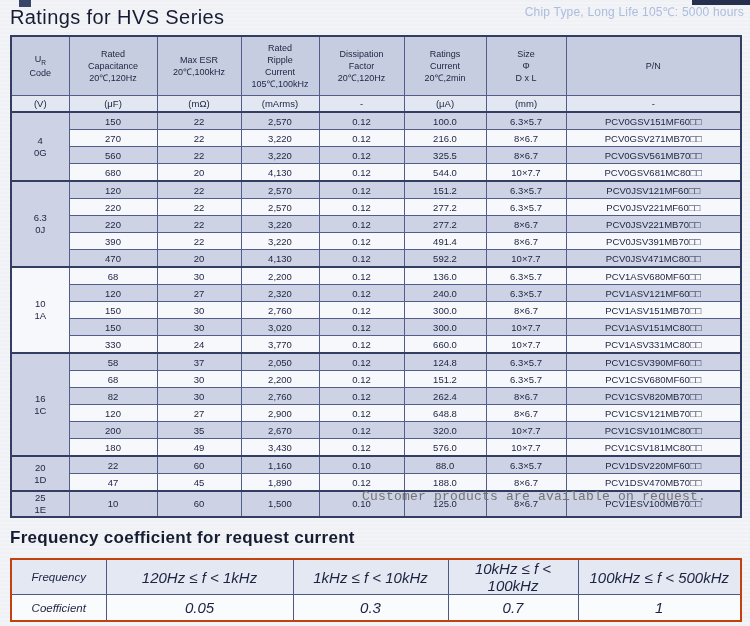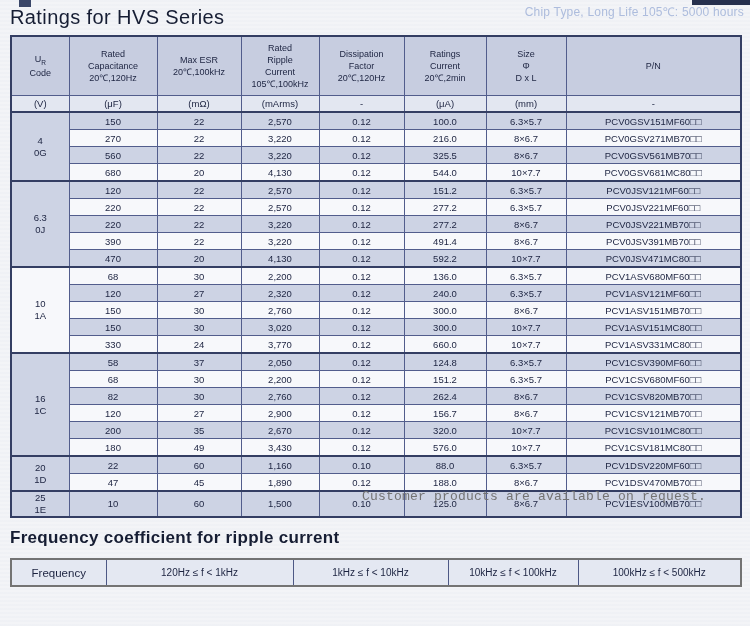--- a/index.html
+++ b/index.html
@@ -29,24 +29,24 @@
   .ratings tbody tr.white td{background:#f7f8fb;}
   .ratings tbody tr.group-start td{border-top:2px solid #343e63;}
   .ratings tbody td.code{line-height:1.25;font-size:9.5px;}
   .ratings tbody td.code-shaded{background:#c9cfe0;}
   .ratings tbody td.code-white{background:#f4f6f9;}
 
   .note{position:absolute;top:489px;right:44px;font-size:13px;color:#737373;letter-spacing:0.2px;font-family:Liberation Mono, monospace;}
 
   .freq-title{position:absolute;top:528px;left:10px;margin:0;font-size:17px;font-weight:bold;letter-spacing:0.3px;color:#161d33;}
 
-  .freq{position:absolute;left:10px;top:558px;width:730px;border:2px solid #737373;}
+  .freq{position:absolute;left:10px;top:558px;width:730px;border:2px solid #c2410c;font-style:italic;}
   .freq th,.freq td{border:1px solid #4d5885;height:25px;text-align:center;font-weight:normal;padding:0 2px;}
   .freq th{font-size:11.5px;}
-  .freq td{font-size:10px;text-align:center;}
+  .freq td{font-size:15px;text-align:center;}
   .freq tr.freq-head th,.freq tr.freq-head td{background:#e4e8f2;}
   .freq tr.freq-coef th,.freq tr.freq-coef td{background:#fafbfd;}
 </style>
 </head>
 <body>
 
 <div class="artifact-top-left"></div>
 <div class="artifact-top-right"></div>
 <div class="ghost-text">Chip Type, Long Life 105℃: 5000 hours</div>
 
@@ -282,21 +282,21 @@
         <td>0.12</td>
         <td>262.4</td>
         <td>8×6.7</td>
         <td>PCV1CSV820MB70□□</td>
       </tr>
       <tr class="white">
         <td>120</td>
         <td>27</td>
         <td>2,900</td>
         <td>0.12</td>
-        <td>156.7</td>
+        <td>648.8</td>
         <td>8×6.7</td>
         <td>PCV1CSV121MB70□□</td>
       </tr>
       <tr class="shaded">
         <td>200</td>
         <td>35</td>
         <td>2,670</td>
         <td>0.12</td>
         <td>320.0</td>
         <td>10×7.7</td>
@@ -344,32 +344,39 @@
         <td>0.10</td>
         <td>125.0</td>
         <td>8×6.7</td>
         <td>PCV1ESV100MB70□□</td>
       </tr>
     </tbody>
 </table>
 
 <div class="note">Customer products are available on request.</div>
 
-<h2 class="freq-title">Frequency coefficient for ripple current</h2>
+<h2 class="freq-title">Frequency coefficient for request current</h2>
 
 <table class="freq">
   <colgroup>
     <col style="width:95px">
       <col style="width:187px">
       <col style="width:155px">
       <col style="width:130px">
       <col style="width:163px">
   </colgroup>
   <tbody id="freq-body">
       <tr class="freq-head">
         <th>Frequency</th>
         <td>120Hz ≤ f &lt; 1kHz</td>
         <td>1kHz ≤ f &lt; 10kHz</td>
         <td>10kHz ≤ f &lt; 100kHz</td>
         <td>100kHz ≤ f &lt; 500kHz</td>
       </tr>
+      <tr class="freq-coef">
+        <th>Coefficient</th>
+        <td>0.05</td>
+        <td>0.3</td>
+        <td>0.7</td>
+        <td>1</td>
+      </tr>
     </tbody>
 </table>
 
 </body></html>

